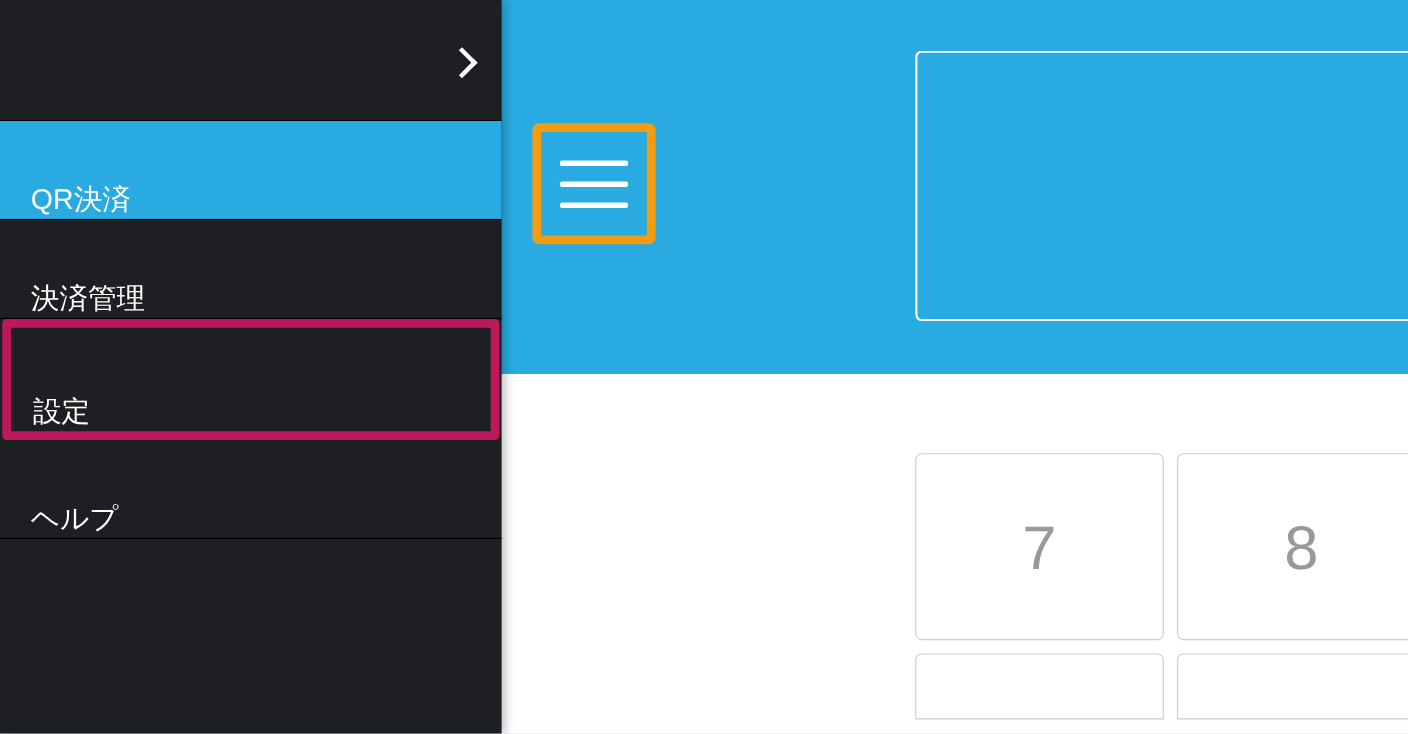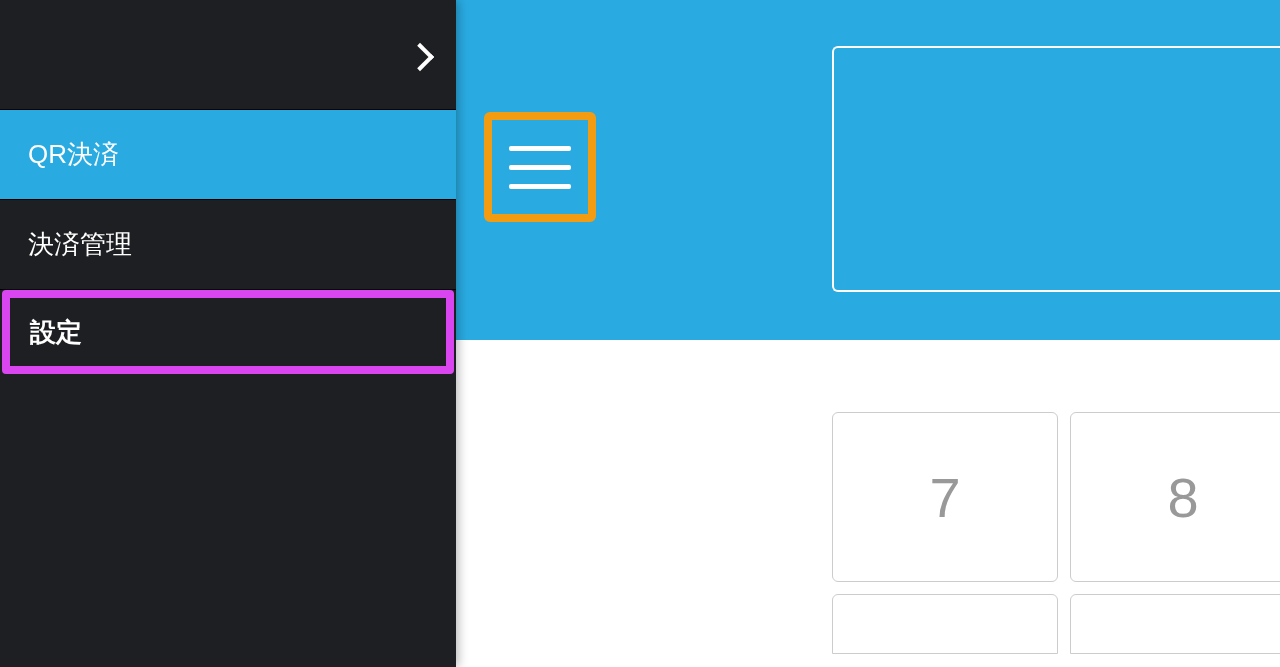--- a/index.html
+++ b/index.html
@@ -152,39 +152,38 @@
       border-top: 4px solid #ffffff;
       border-right: 4px solid #ffffff;
       transform: rotate(45deg);
       left: -2px;
       top: 6px;
     }
     
     .sidebar-item {
       height: 90px;
       display: flex;
-      align-items: center;
+      align-items: flex-end;
       padding-left: 28px;
       border-bottom: 1px solid #000000;
       color: #ffffff;
       font-size: 26px;
       cursor: pointer;
     }
     
     .sidebar-item.active {
       background: #29abe2;
     }
     
     .sidebar-item.highlighted {
-      border: 8px solid #d946ef;
+      border: 8px solid #be185d;
       border-radius: 4px;
       margin: 0 2px;
-      height: 84px;
+      height: 110px;
       padding-left: 20px;
-      font-weight: bold;
     }
   </style>
 </head>
 <body>
 
 <div class="main-area">
   <div class="blue-header">
     <div class="hamburger-wrapper">
       <div class="hamburger-icon">
         <div class="hamburger-line"></div>
@@ -212,13 +211,16 @@
   </div>
   <div class="sidebar-item active">
     <span>QR決済</span>
   </div>
   <div class="sidebar-item">
     <span>決済管理</span>
   </div>
   <div class="sidebar-item highlighted">
     <span>設定</span>
   </div>
+  <div class="sidebar-item">
+    <span>ヘルプ</span>
+  </div>
 </div>
 
 </body></html>

